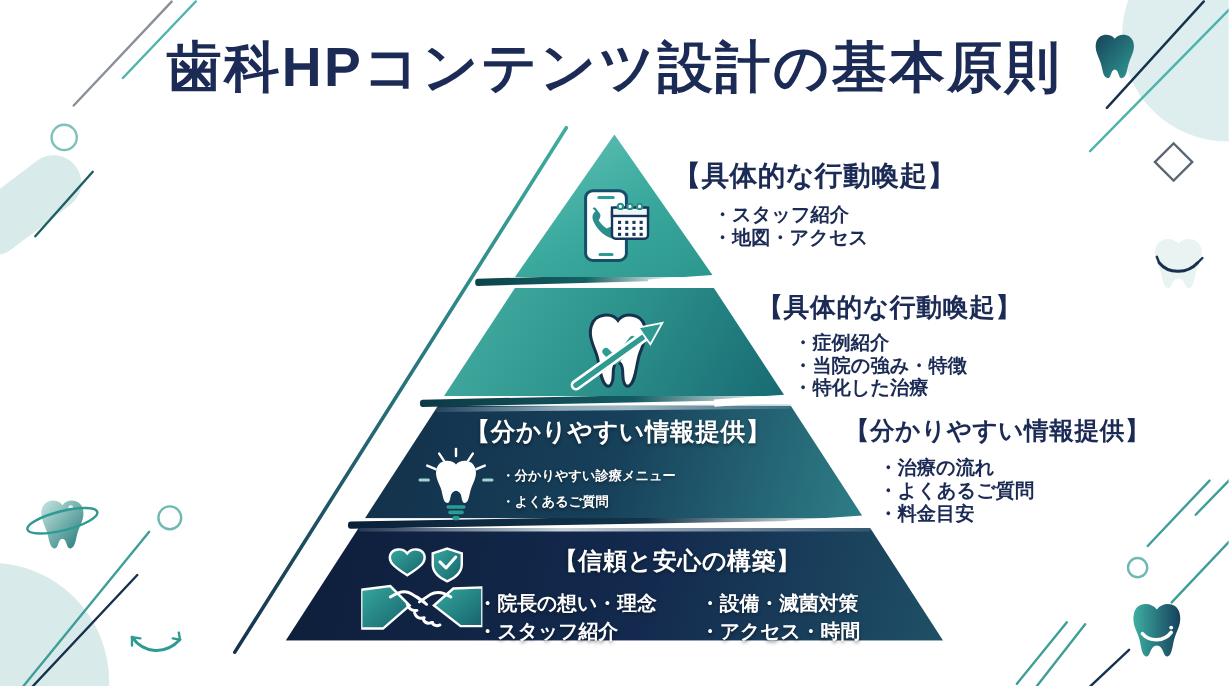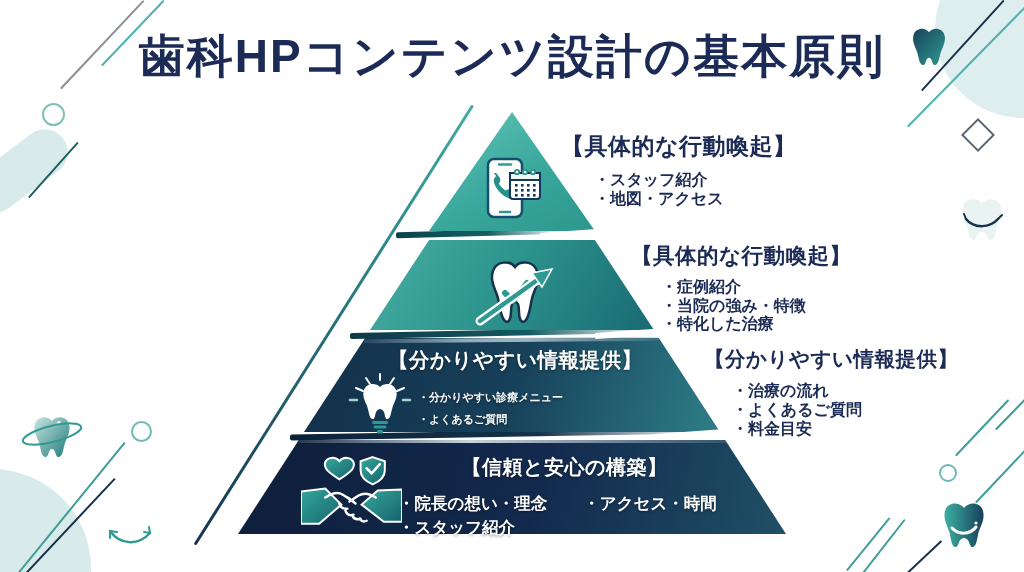--- a/index.html
+++ b/index.html
@@ -255,18 +255,19 @@
   </div>
 
   <div class="block b4" style="left:412px;top:454px;">
     <div class="hd w">【信頼と安心の構築】</div>
     <div class="cols">
       <div class="col">
         <div class="it w">・院長の想い・理念</div>
         <div class="it w">・スタッフ紹介</div>
       </div>
       <div class="col">
+        <div class="it w">・設備・滅菌対策</div>
         <div class="it w">・アクセス・時間</div>
       </div>
     </div>
   </div>
 
 </div>
 
 </body></html>

